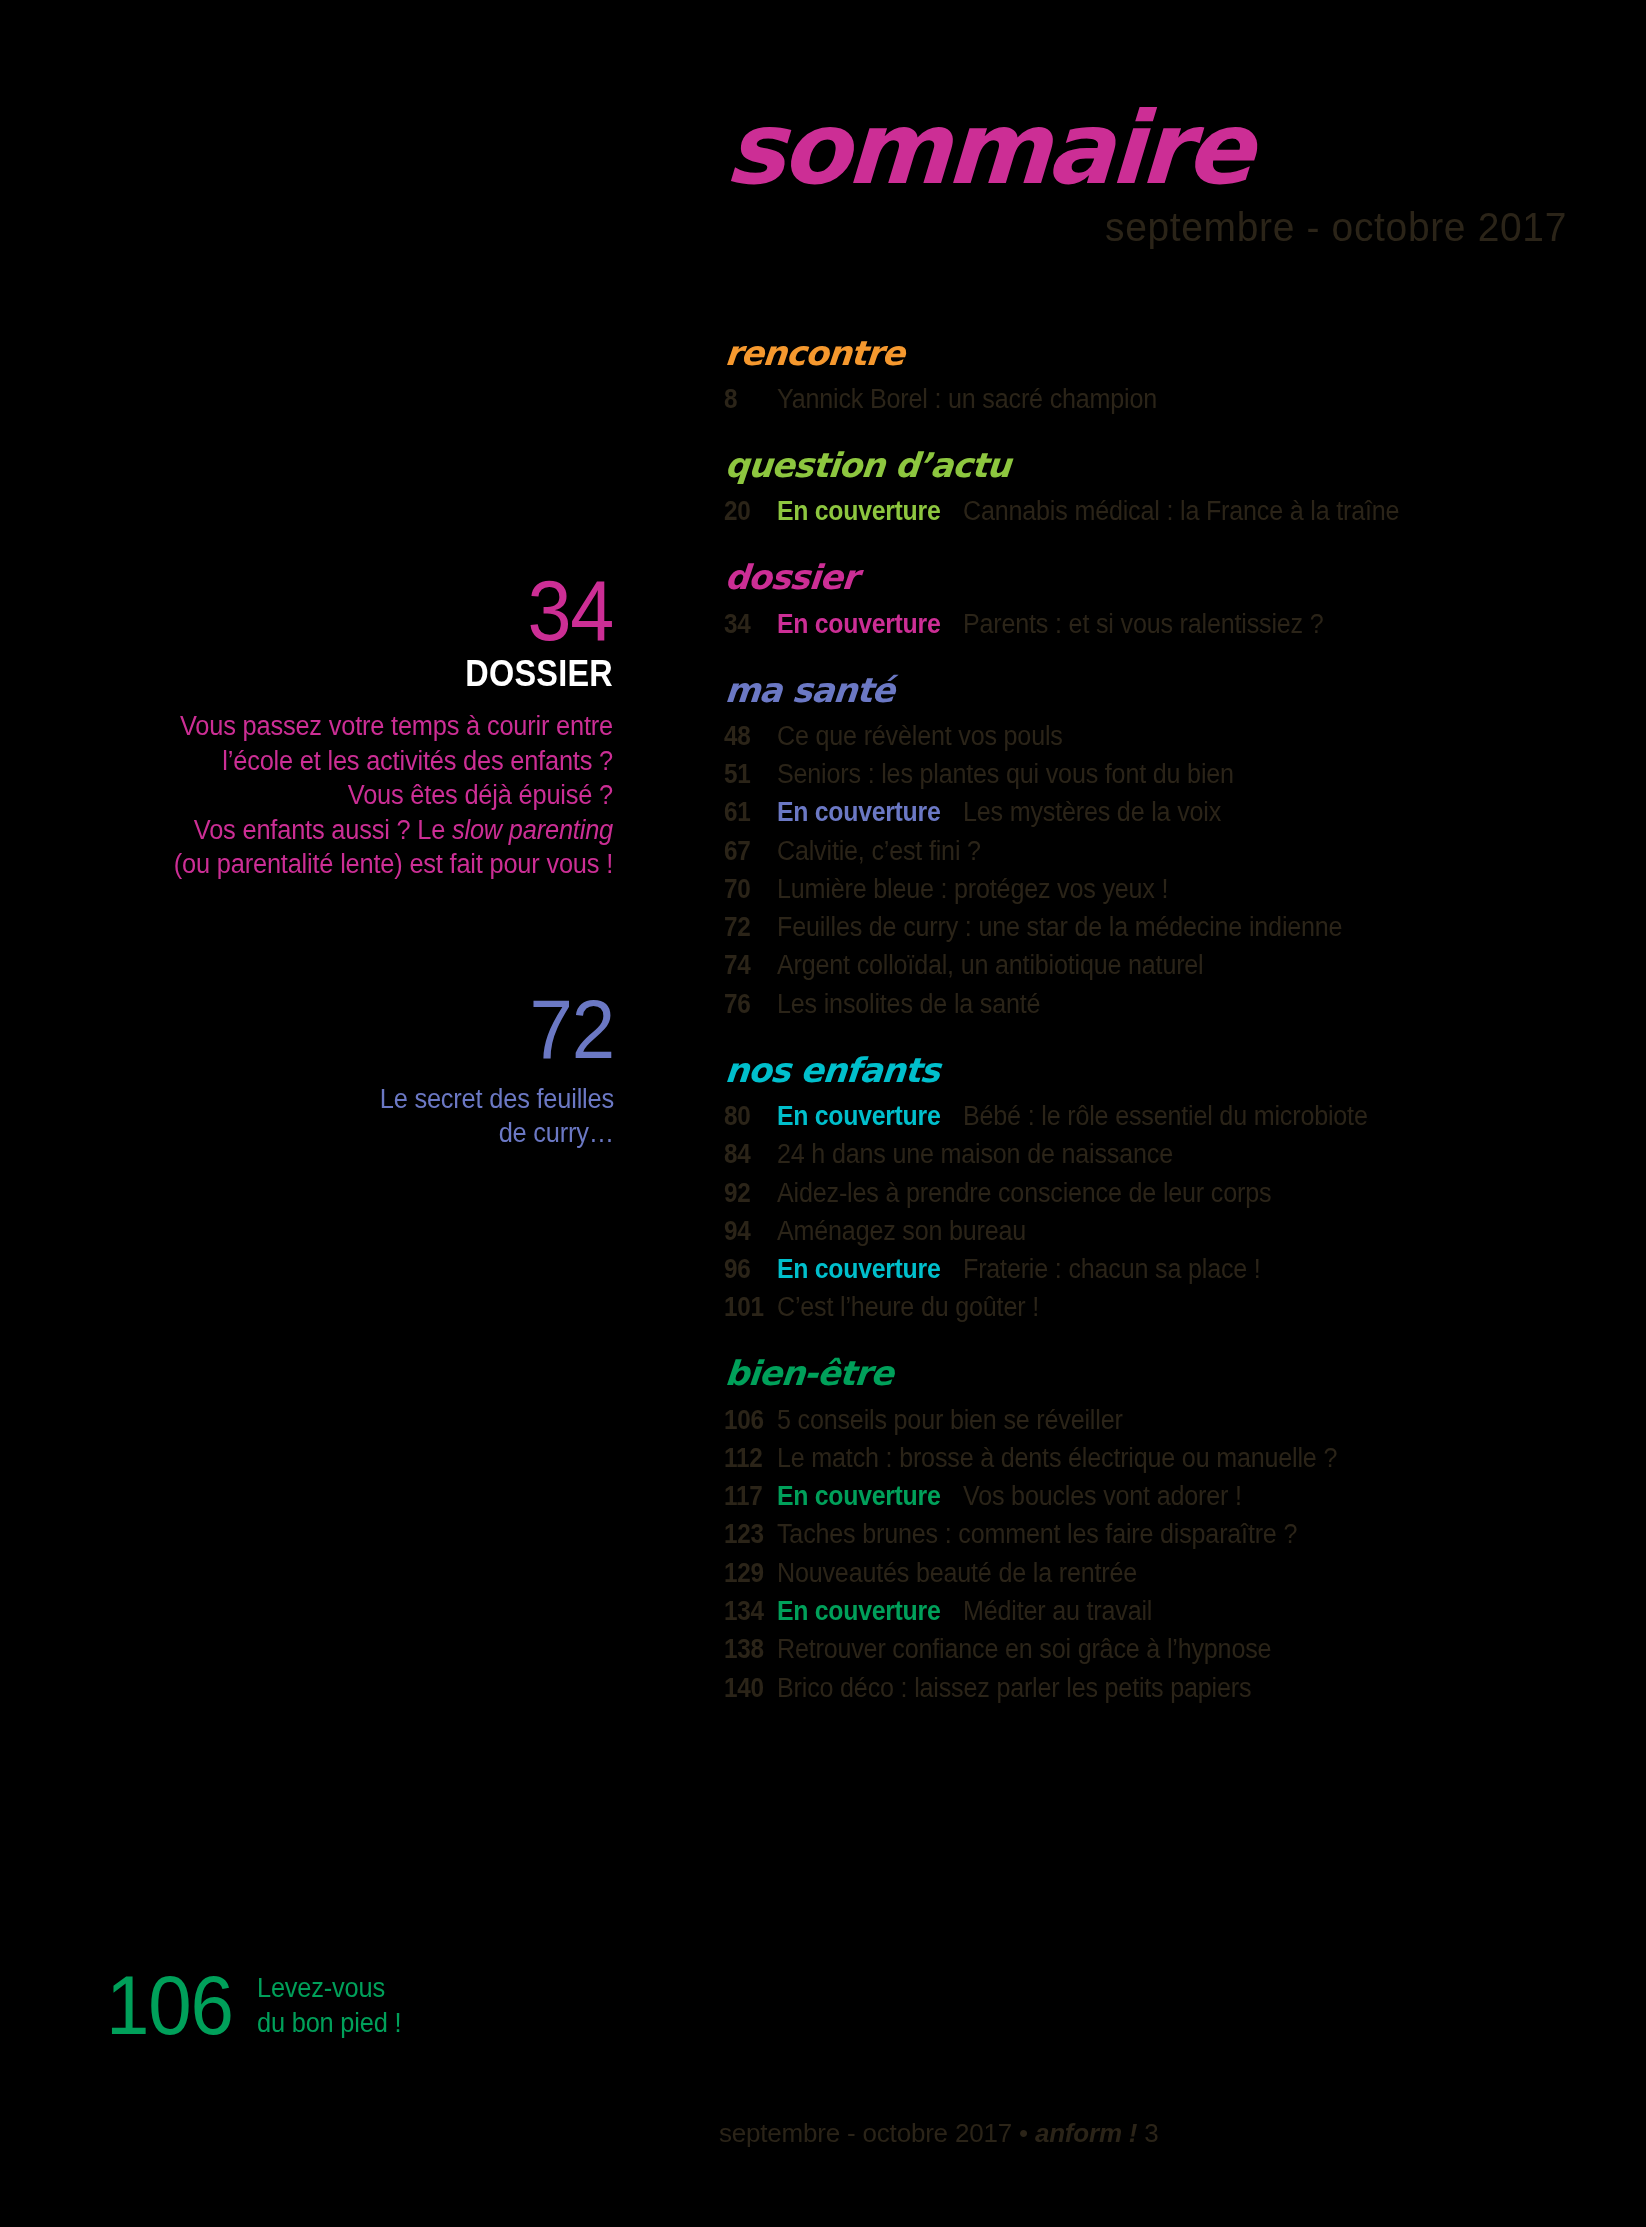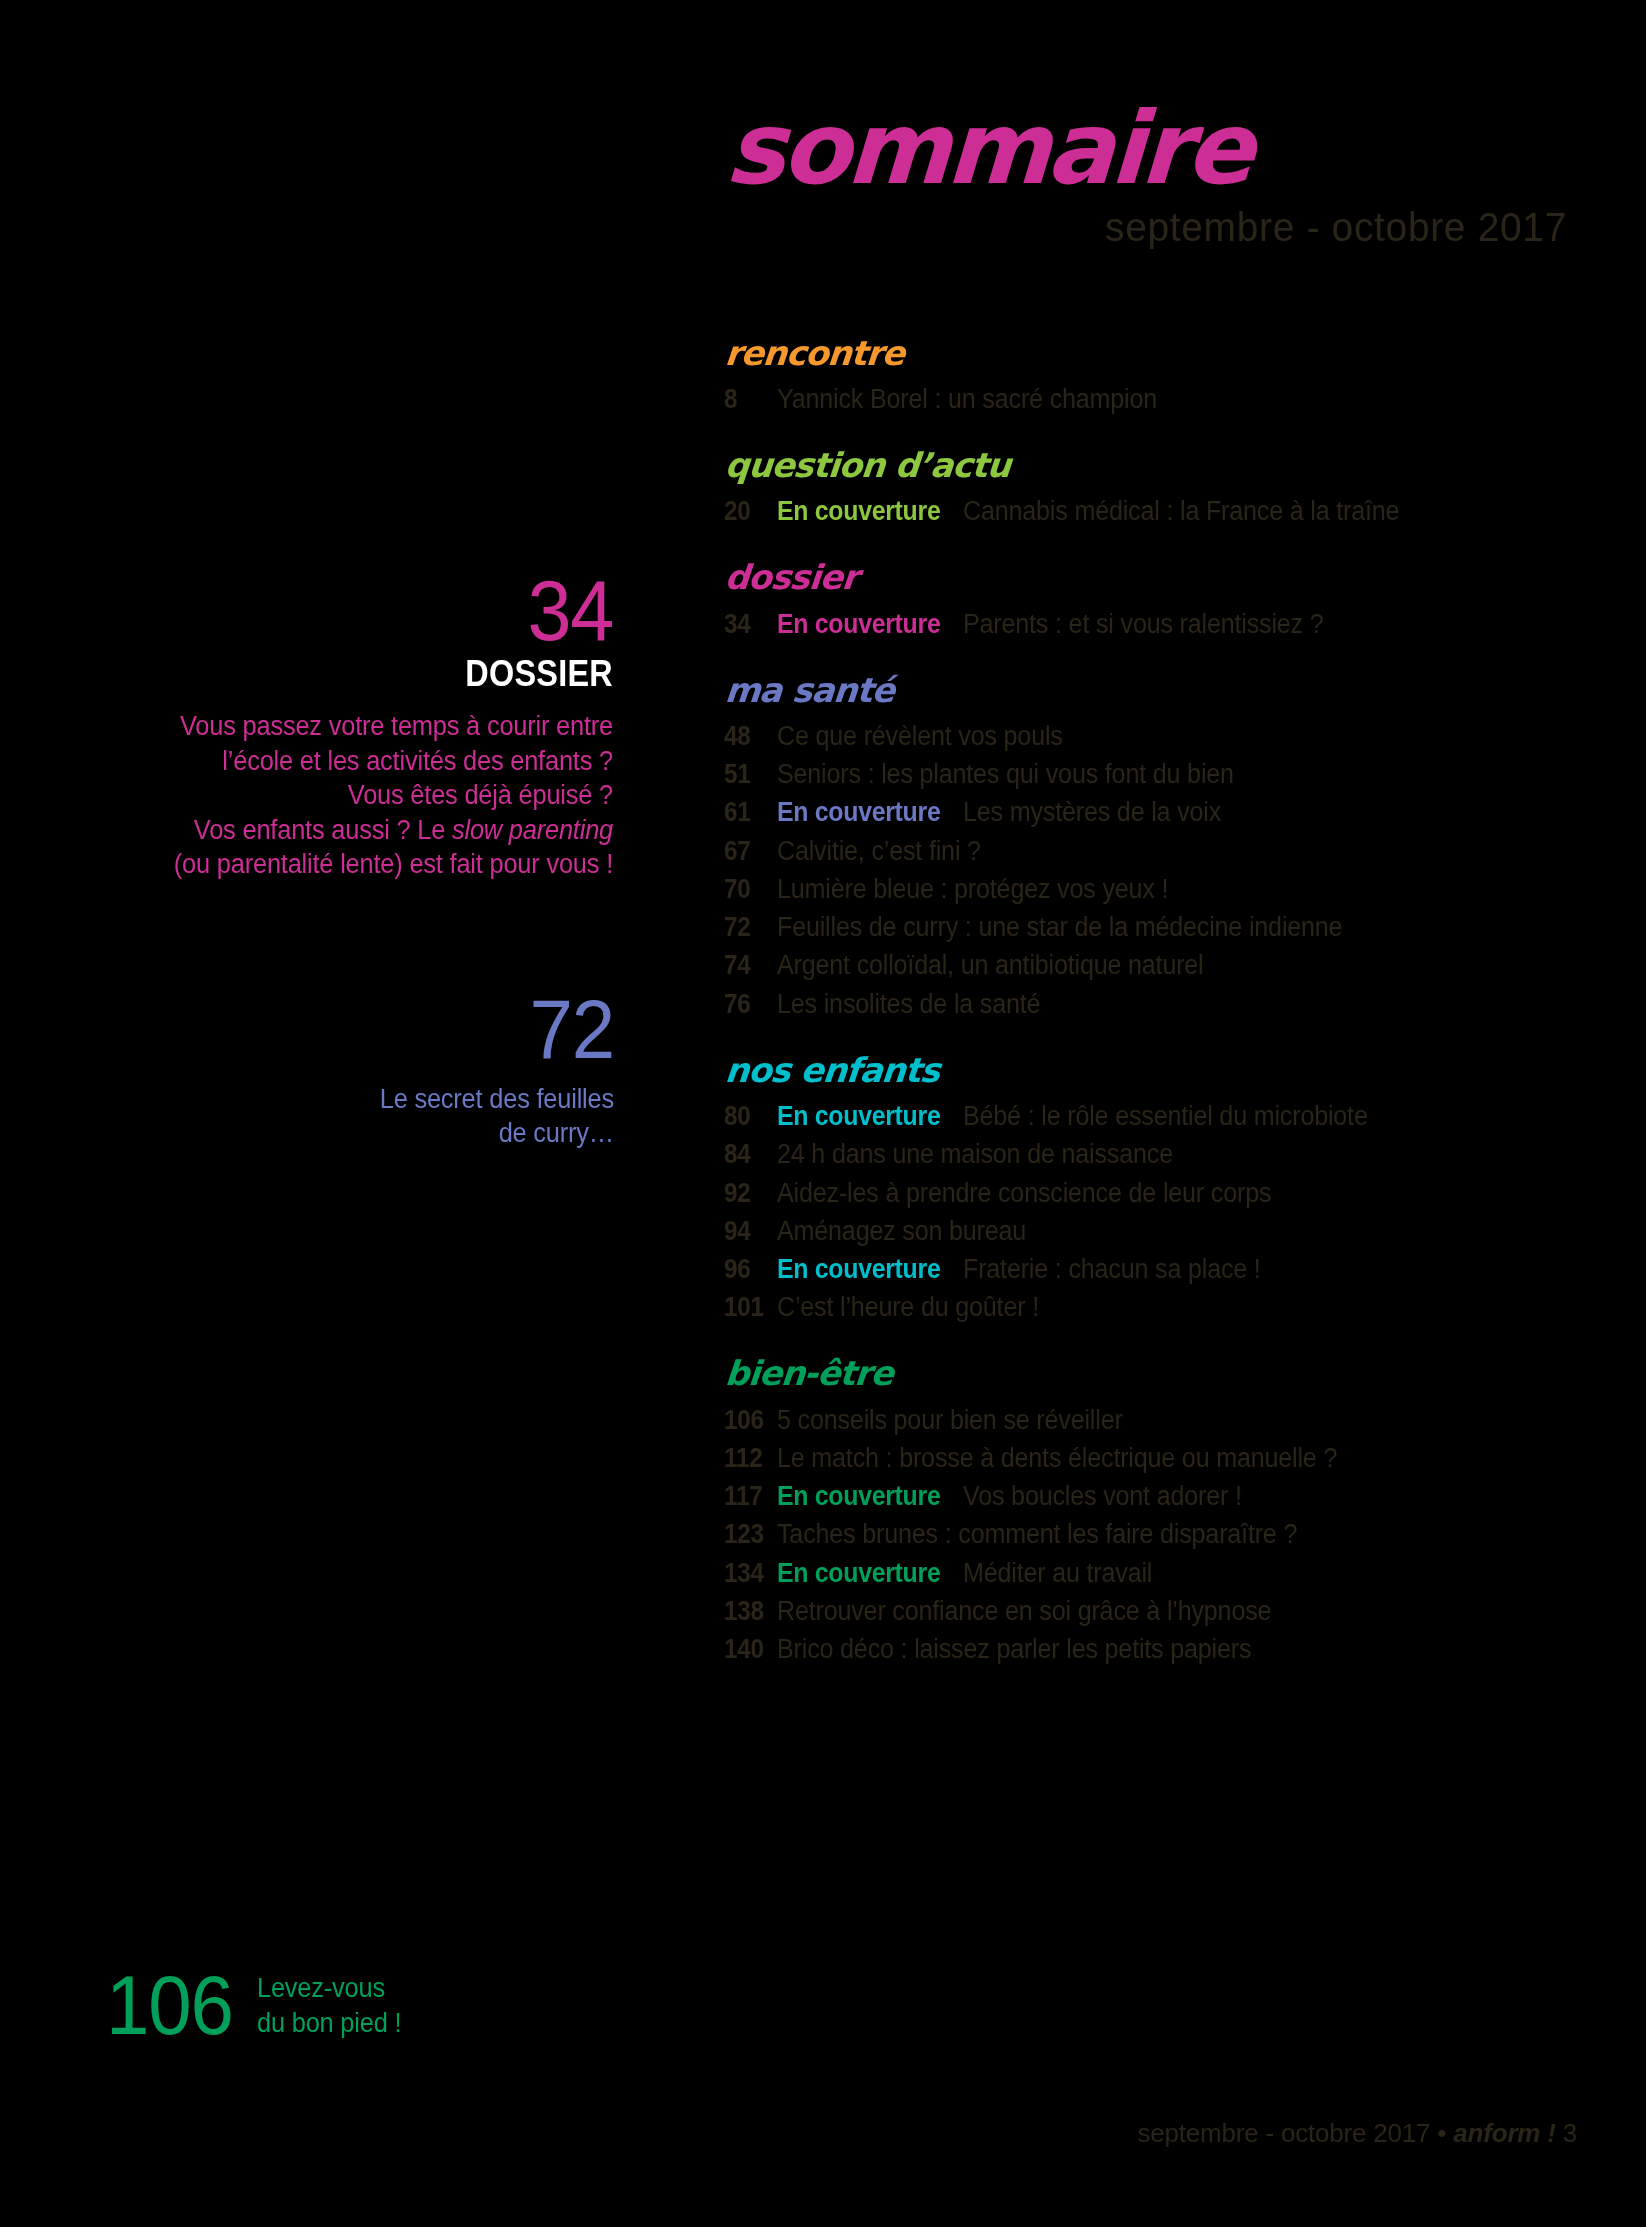--- a/index.html
+++ b/index.html
@@ -175,21 +175,21 @@
     line-height:1.28;
     color:#00A05A;
     letter-spacing:-0.2px;
     transform:scaleX(0.94);
     transform-origin:left center;
   }
 
   
   #footer{
     position:absolute;left:719px;top:2118px;width:858px;
-    text-align:right;
+    text-align:left;
     font-family:"Liberation Sans",sans-serif;
     font-weight:400;
     font-size:26px;
     color:#2B2418;
     letter-spacing:-0.2px;
   }
   #footer .brand{font-weight:700;font-style:italic;}
 </style>
 </head>
 <body>
@@ -298,20 +298,23 @@
         <span class="pg">112</span>
         <span class="etitle">Le match : brosse à dents électrique ou manuelle ?</span>
       </div><div class="entry">
         <span class="pg">117</span>
         <span class="cover" style="color: rgb(0, 160, 90);">En couverture</span>
         <span class="etitle">Vos boucles vont adorer !</span>
       </div><div class="entry">
         <span class="pg">123</span>
         <span class="etitle">Taches brunes : comment les faire disparaître ?</span>
       </div><div class="entry">
+        <span class="pg">129</span>
+        <span class="etitle">Nouveautés beauté de la rentrée</span>
+      </div><div class="entry">
         <span class="pg">134</span>
         <span class="cover" style="color: rgb(0, 160, 90);">En couverture</span>
         <span class="etitle">Méditer au travail</span>
       </div><div class="entry">
         <span class="pg">138</span>
         <span class="etitle">Retrouver confiance en soi grâce à l’hypnose</span>
       </div><div class="entry">
         <span class="pg">140</span>
         <span class="etitle">Brico déco : laissez parler les petits papiers</span>
       </div></div>

